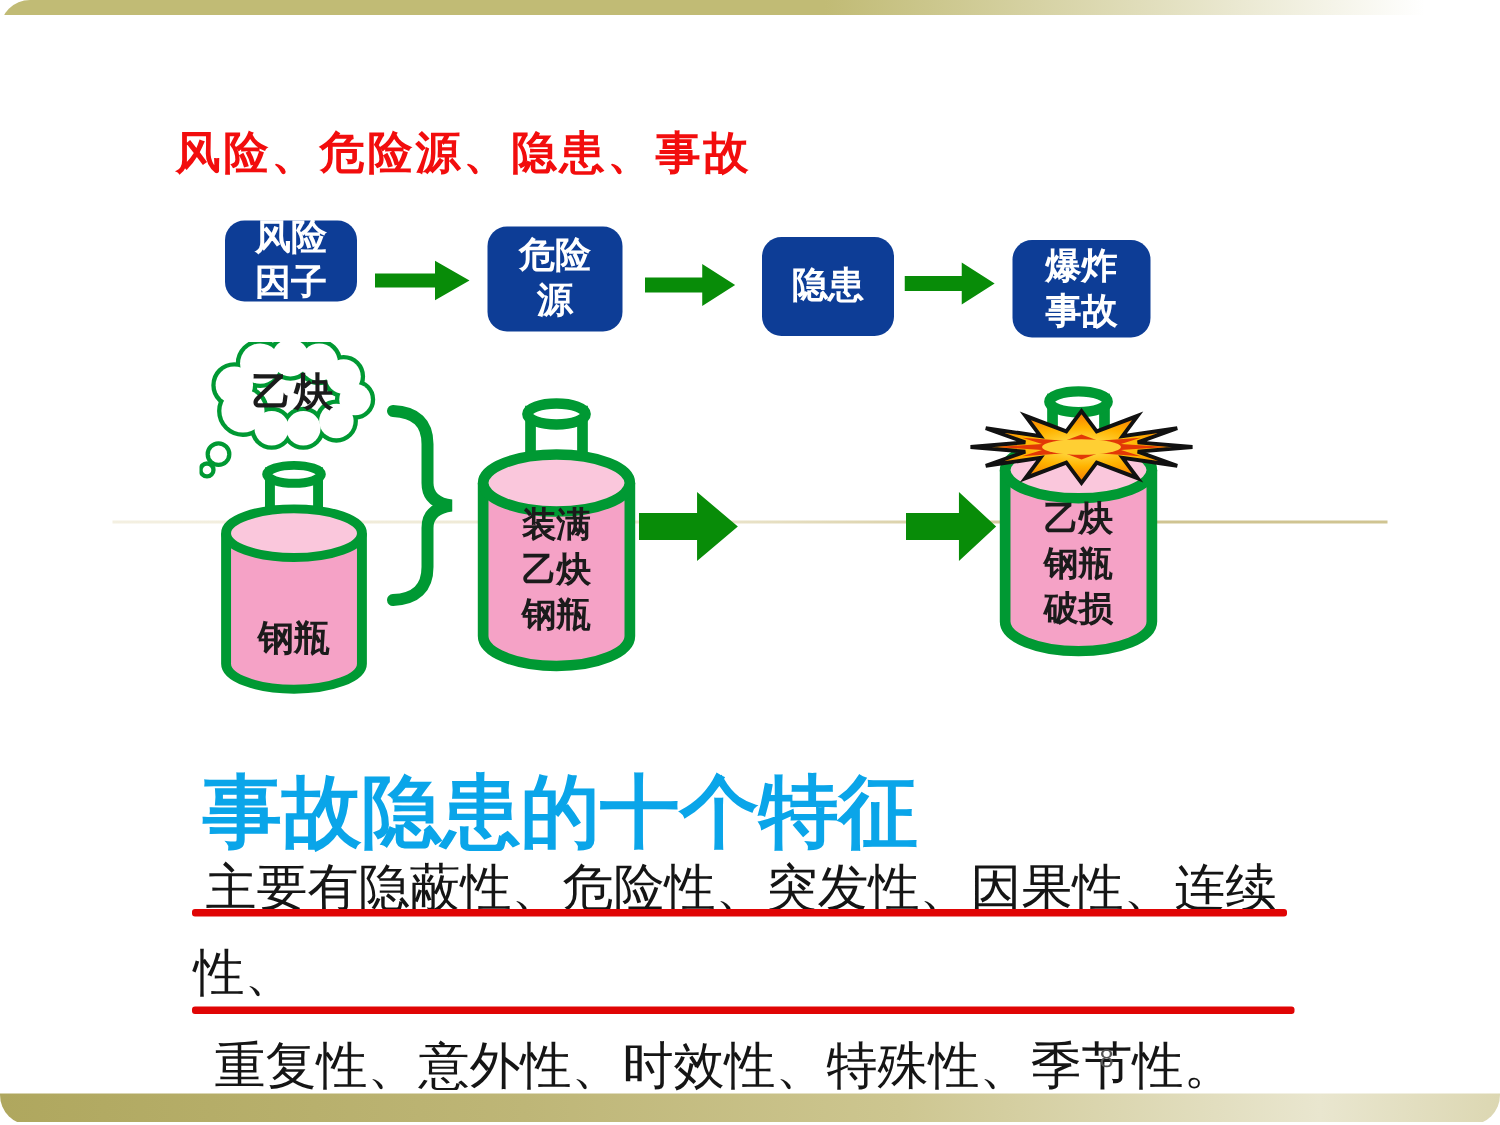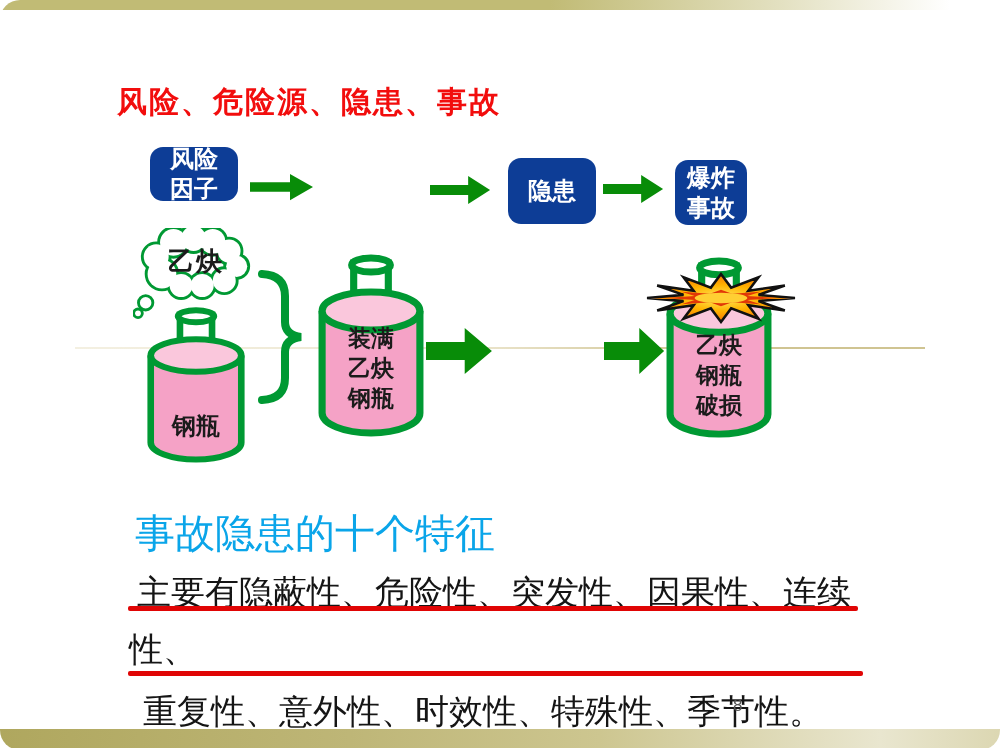--- a/index.html
+++ b/index.html
@@ -11,38 +11,38 @@
   
   .top-bar{position:absolute;left:0;top:0;width:1000px;height:10px;
     background:linear-gradient(90deg,var(--bar-khaki) 0%,var(--bar-khaki) 55%,rgba(193,187,117,.45) 78%,rgba(193,187,117,0) 95%);}
   .bottom-bar{position:absolute;left:0;top:729px;width:1000px;height:19px;
     background:linear-gradient(90deg,#afa75e 0%,#beb677 35%,#cdc690 60%,#e9e6cf 88%,#dcd7b2 100%);}
   .divider-line{position:absolute;left:75px;top:347px;width:850px;height:2px;
     background:linear-gradient(90deg,rgba(222,211,170,.35) 0%,rgba(222,211,170,.55) 45%,rgba(205,193,140,.95) 75%,rgba(205,193,140,.95) 100%);z-index:0;}
   
   .slide-title{position:absolute;left:117px;top:82px;font-size:30px;font-weight:bold;
     letter-spacing:2px;color:var(--title-red);white-space:nowrap;}
-  .section-heading{position:absolute;left:135px;top:506px;font-size:40px;font-weight:normal;
+  .section-heading{position:absolute;left:135px;top:506px;font-size:53px;font-weight:bold;
     color:var(--heading-blue);white-space:nowrap;}
   .body-line{position:absolute;font-size:34px;color:var(--body-text);white-space:nowrap;line-height:40px;}
   .body-line-1{left:137px;top:572px;}
   .body-line-2{left:129px;top:629px;}
   .body-line-3{left:143px;top:691px;}
   .red-underline{position:absolute;height:5px;background:var(--underline-red);border-radius:2px;}
   .ul-1{left:128px;top:606px;width:730px;}
   .ul-2{left:128px;top:671px;width:735px;}
   .page-number{position:absolute;left:733px;top:696px;font-size:17px;color:#555;z-index:3;}
   
   .flow-box{position:absolute;background:var(--box-blue);border-radius:13px;color:#fff;
     display:flex;align-items:center;justify-content:center;text-align:center;
     font-size:24px;font-weight:bold;line-height:1.25;white-space:pre-line;z-index:2;}
   .fb-1{left:150px;top:147px;width:88px;height:54px;}
   .fb-2{left:325px;top:151px;width:90px;height:70px;}
   .fb-3{left:508px;top:158px;width:88px;height:66px;}
-  .fb-4{left:675px;top:160px;width:72px;height:65px;}
+  .fb-4{left:675px;top:160px;width:92px;height:65px;}
   
   .arrow{position:absolute;z-index:1;}
   .arrow svg{display:block;width:100%;height:100%;}
   .arrow polygon{fill:var(--arrow-green);}
   .a-1{left:250px;top:172px;width:65px;height:30px;}
   .a-2{left:430px;top:174px;width:62px;height:32px;}
   .a-3{left:603px;top:173px;width:62px;height:32px;}
   .a-big-1{left:426px;top:322px;width:68px;height:58px;}
   .a-big-2{left:604px;top:322px;width:62px;height:58px;}
   
@@ -53,21 +53,21 @@
   .cloud-label{position:absolute;left:20px;top:16px;width:86px;text-align:center;
     font-size:26px;font-weight:bold;color:#1b1b1b;letter-spacing:2px;}
   
   .brace{position:absolute;left:254px;top:270px;width:52px;height:134px;z-index:2;}
   .brace svg{display:block;width:100%;height:100%;}
   .brace path{fill:none;stroke:var(--cylinder-green);stroke-width:8px;stroke-linecap:round;}
   
   .cylinder{position:absolute;z-index:1;}
   .cylinder svg{display:block;width:100%;height:100%;}
   .cyl-1{left:146px;top:306px;width:100px;height:162px;}
-  .cyl-2{left:317px;top:253px;width:108px;height:190px;}
+  .cyl-2{left:317px;top:264px;width:108px;height:190px;}
   .cyl-3{left:495px;top:253px;width:108px;height:190px;}
   .cyl-4{left:665px;top:256px;width:108px;height:188px;}
   .neck{fill:#fff;stroke:var(--cylinder-green);stroke-width:7px;}
   .body-side{fill:var(--cylinder-pink);stroke:var(--cylinder-green);stroke-width:7px;}
   .body-top{fill:var(--cylinder-pink-light);stroke:var(--cylinder-green);stroke-width:7px;}
   .cylinder-label{position:absolute;left:0;top:0;right:0;bottom:0;display:flex;
     align-items:center;justify-content:center;text-align:center;white-space:pre-line;
     font-size:23px;font-weight:bold;line-height:1.3;color:#1b1b1b;z-index:2;}
   .cyl-1 .cylinder-label{padding-top:78px;font-size:24px;}
   .cyl-2 .cylinder-label,.cyl-3 .cylinder-label{padding-top:42px;}
@@ -86,20 +86,22 @@
 
   <div class="slide-title">风险、危险源、隐患、事故</div>
 
   <div class="flow-box fb-1">风险
 因子</div>
   <div class="arrow a-1">
     <svg viewBox="0 0 65 32" preserveAspectRatio="none">
         <polygon points="0,11 40,11 40,2 63,16 40,30 40,21 0,21"></polygon>
       </svg>
   </div>
+  <div class="flow-box fb-2">危险
+源</div>
   <div class="arrow a-2">
     <svg viewBox="0 0 65 32" preserveAspectRatio="none">
         <polygon points="0,11 40,11 40,2 63,16 40,30 40,21 0,21"></polygon>
       </svg>
   </div>
   <div class="flow-box fb-3">隐患</div>
   <div class="arrow a-3">
     <svg viewBox="0 0 65 32" preserveAspectRatio="none">
         <polygon points="0,11 40,11 40,2 63,16 40,30 40,21 0,21"></polygon>
       </svg>

